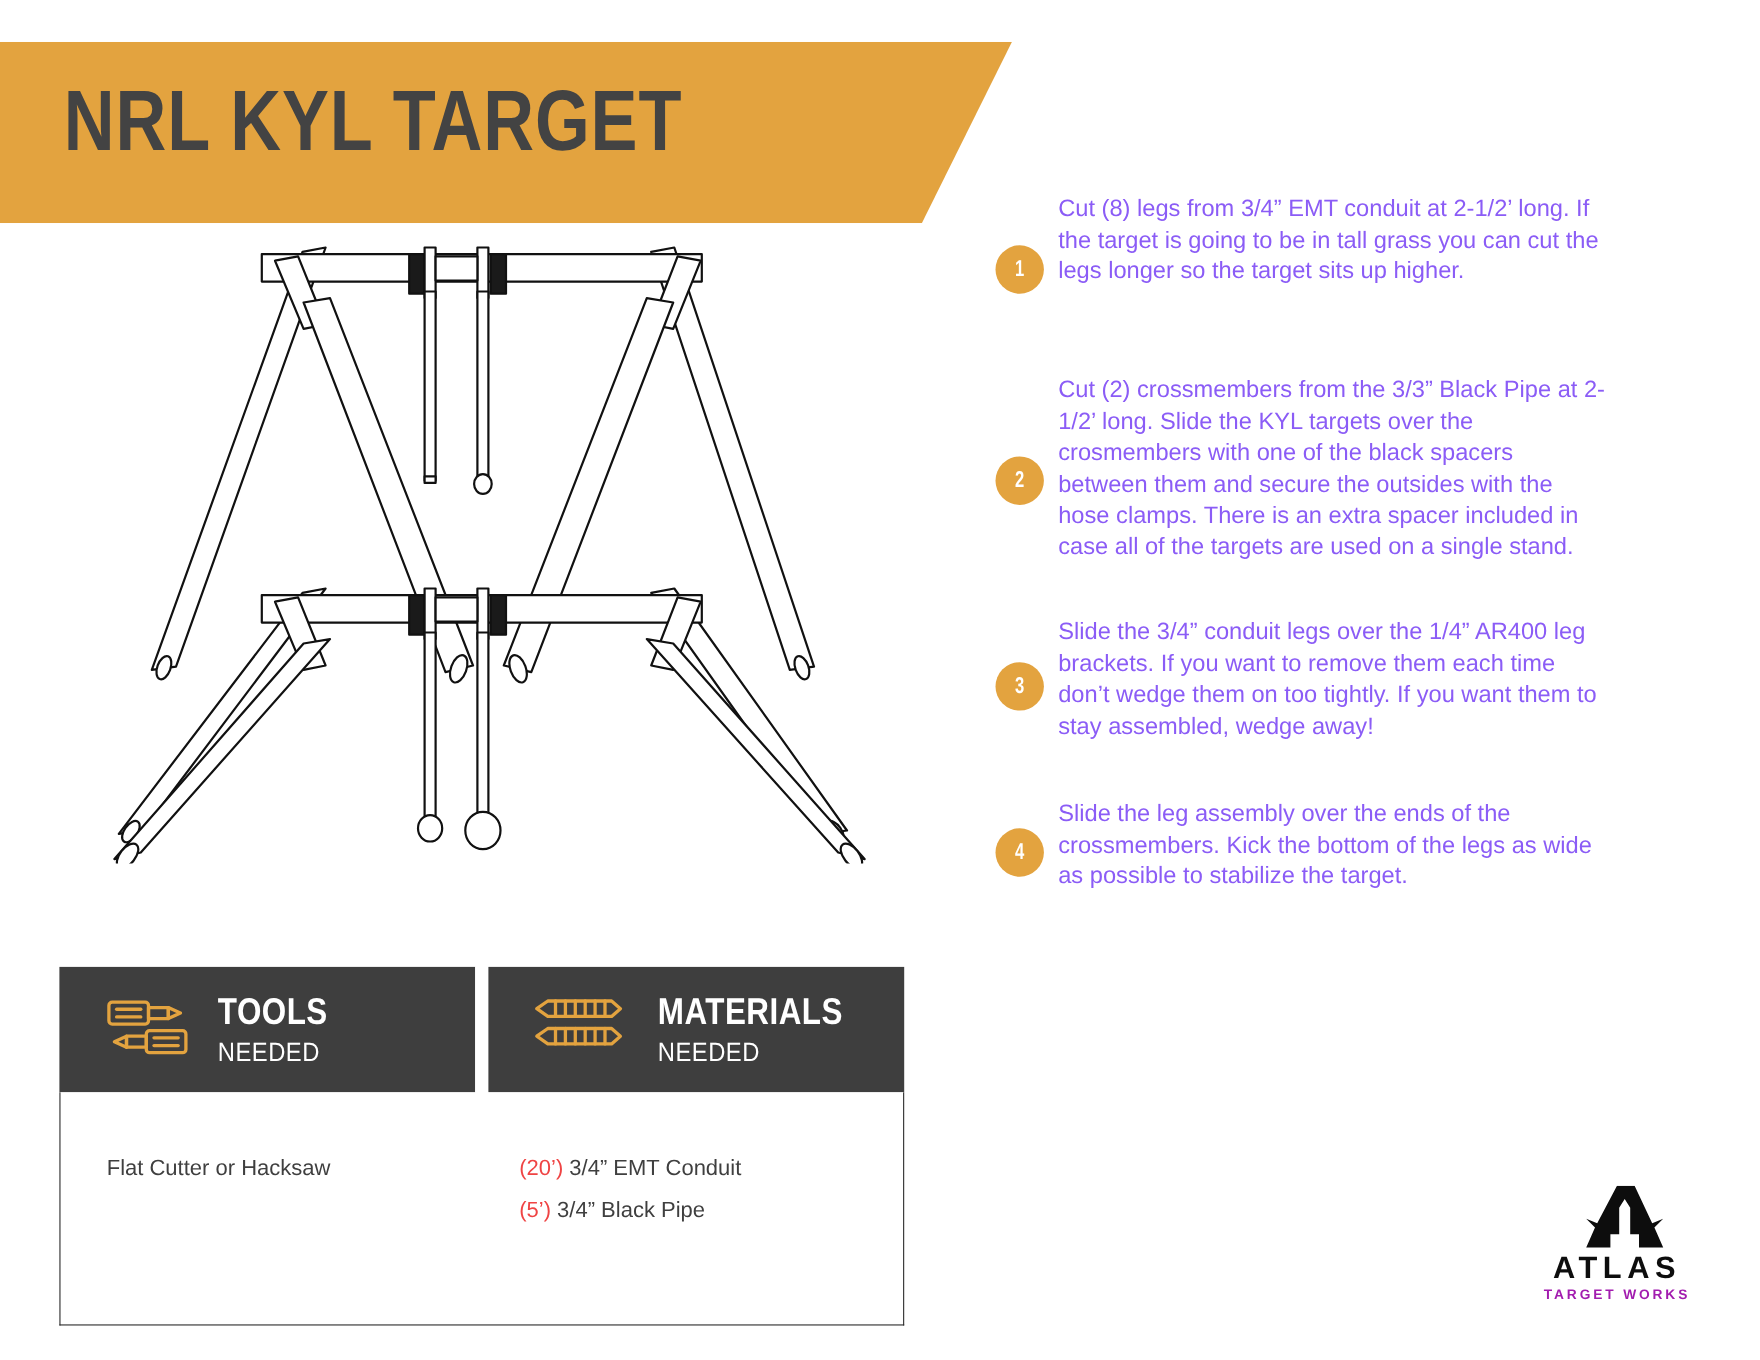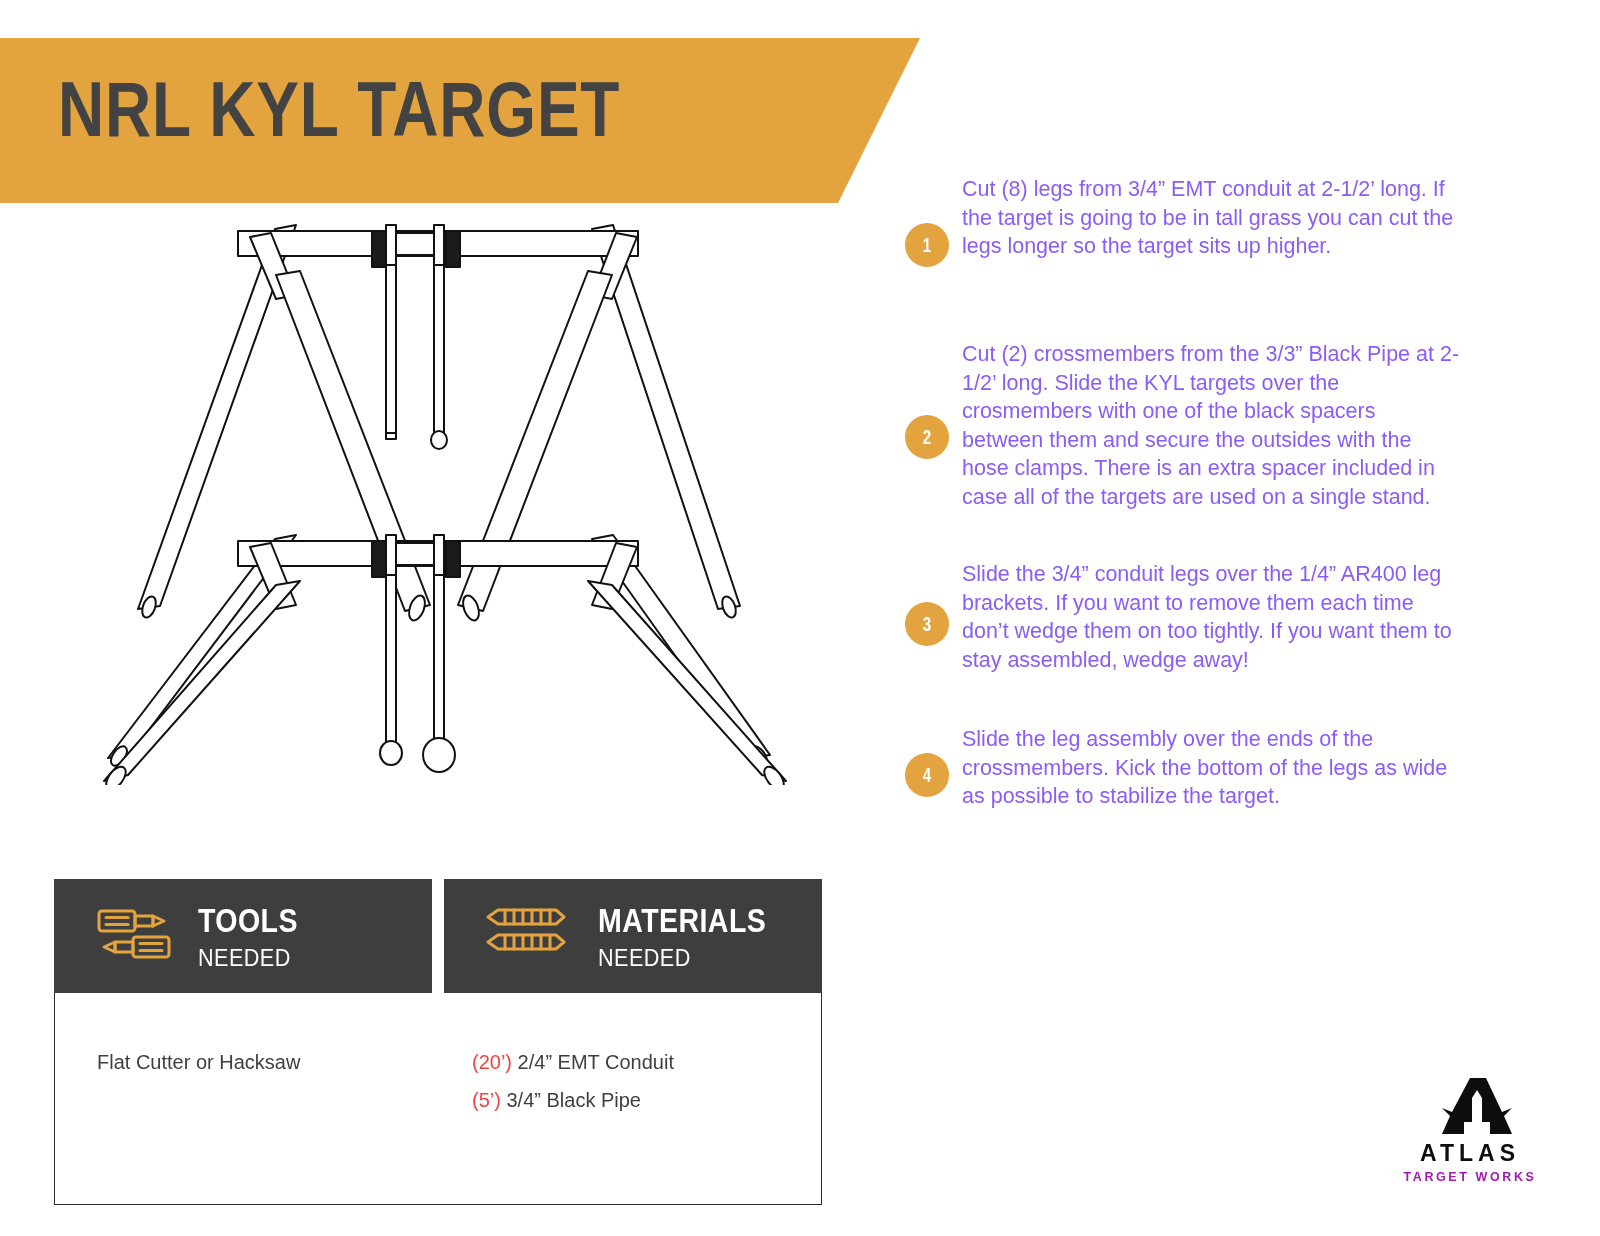--- a/index.html
+++ b/index.html
@@ -98,21 +98,21 @@
   .list-item{
     font-size:20px;line-height:38px;color:#3f3f3f;white-space:nowrap;
   }
   .qty{color:#ef4444;}
 
   
   .logo{position:absolute;left:1390px;top:1078px;width:160px;text-align:center;}
   .logo-mark{display:block;margin:0 auto;}
   .logo-name{
     font-family:"Liberation Sans Narrow","Liberation Sans",sans-serif;
-    font-weight:bold;font-size:23px;letter-spacing:5px;color:#0d0d0d;
+    font-weight:bold;font-size:28px;letter-spacing:5px;color:#0d0d0d;
     margin-top:2px;line-height:30px;
   }
   .logo-sub{
     font-family:"Liberation Sans Narrow","Liberation Sans",sans-serif;
     font-weight:bold;font-size:12.5px;letter-spacing:2.6px;color:#a21caf;
     margin-top:2px;line-height:14px;
   }
 </style>
 </head>
 <body>
@@ -297,21 +297,21 @@
       <div class="panel-cols">
 
         <div class="panel-col col-tools">
           <div class="list-item">
             <span class="qty"></span><span>Flat Cutter or Hacksaw</span>
           </div>
         </div>
 
         <div class="panel-col col-materials">
           <div class="list-item">
-            <span class="qty">(20’)</span> <span>2/4” EMT Conduit</span>
+            <span class="qty">(20’)</span> <span>3/4” EMT Conduit</span>
           </div>
           <div class="list-item">
             <span class="qty">(5’)</span> <span>3/4” Black Pipe</span>
           </div>
         </div>
 
       </div>
     </div>
 
   </div>

